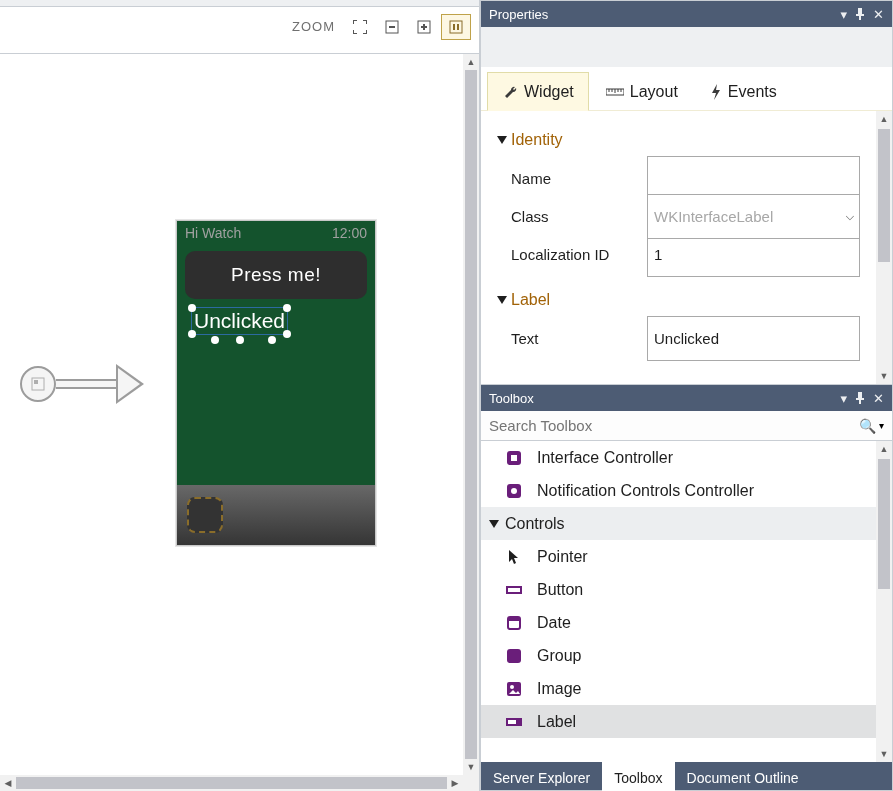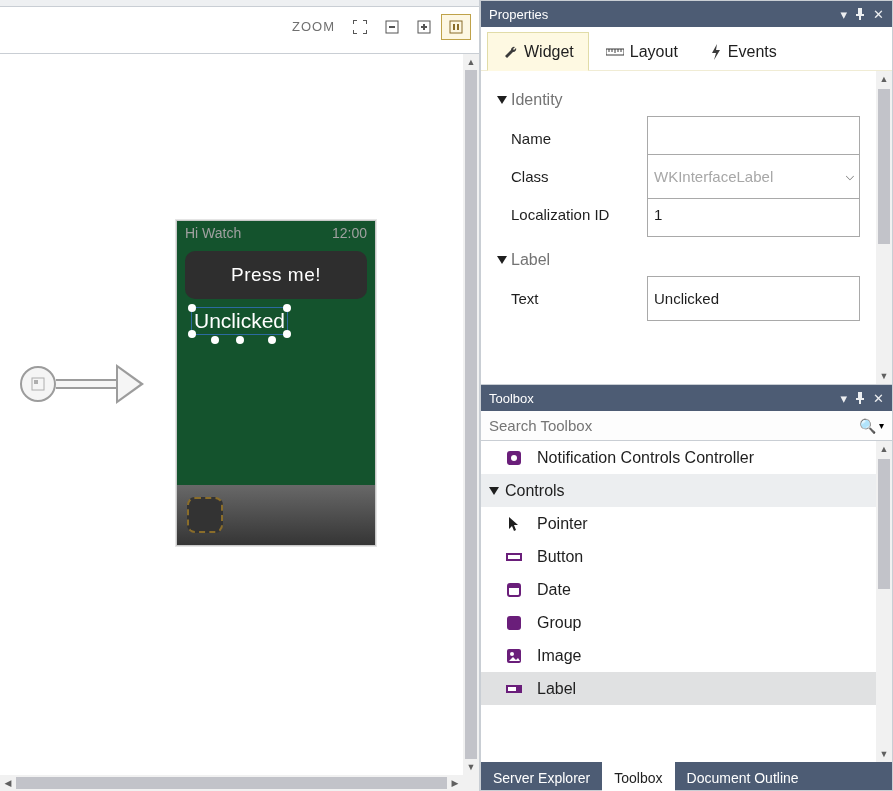--- a/index.html
+++ b/index.html
@@ -35,28 +35,28 @@
   .watch-label { margin:4px 8px; color:#fff; font-size:21px; position:relative; display:inline-block; padding:1px 2px; border:1px solid #2c6aa0;}
   .sel-dot { position:absolute; width:8px;height:8px;background:#fff;border-radius:50%;}
   .watch-footer { position:absolute; left:0; right:0; bottom:0; height:60px; background:linear-gradient(#686868,#353535); display:flex; align-items:center; padding-left:10px;}
   .watch-icon { width:36px; height:36px; border:2px dashed #8a6d2a; border-radius:8px; background:#333; }
   
   .right { flex:1; display:flex; flex-direction:column; background:#eef0f2; }
   .panel-title { height:26px; background:#4d5c74; color:#fff; font-size:13px; display:flex; align-items:center; padding:4px 8px; }
   .panel-title .spacer{flex:1;}
   .title-ico { margin-left:8px; opacity:.9; display:flex; align-items:center;}
   .properties { flex:0 0 385px; display:flex; flex-direction:column; border:1px solid #c9ced4; }
-  .tabs { height:44px; background:#fff; display:flex; align-items:stretch; padding:4px 6px 0; gap:2px; border-bottom:1px solid #f0ecd4;}
+  .tabs { height:44px; background:#fff; display:flex; align-items:stretch; padding:4px 6px 0; gap:2px; border-bottom:1px solid #f0ecd4;margin-top:40px;}
   .tab { display:flex; align-items:center; gap:6px; padding:0 14px; font-size:16px; color:#1e1e1e; border:1px solid transparent; position:relative; top:1px;}
   .tab.active { background:#fef9e2; border-color:#e1dca8; border-bottom-color:#fef9e2;}
   .tab svg{flex-shrink:0;}
   .propbody { flex:1; display:flex; background:#fff; }
   .propscroll { flex:1; padding:10px 16px 0 16px; position:relative;}
   .propbody .sb-v{position:relative;flex:0 0 16px;right:auto;bottom:auto;}
-  .group-head { display:flex; align-items:center; gap:4px; font-size:16px; color:#737373; margin:10px 0 10px; }
+  .group-head { display:flex; align-items:center; gap:4px; font-size:16px; color:#a16207; margin:10px 0 10px; }
   .caret { width:0;height:0;border-left:5px solid transparent;border-right:5px solid transparent;border-top:8px solid #1e1e1e;}
   .prop-row { display:flex; align-items:center; height:38px; }
   .prop-row label { width:150px; padding-left:14px; font-size:15px; color:#1e1e1e;}
   .txt { flex:1; height:45px; border:1px solid #a9a9a9; padding:0 6px; font-size:15px; color:#1e1e1e; background:#fff;}
   .txt.dis { color:#a7a7a7; }
   .combo { position:relative; }
   .combo .chev { position:absolute; right:6px; top:50%; transform:translateY(-50%); color:#666; font-size:11px;}
   
   .toolbox { flex:1; display:flex; flex-direction:column; border:1px solid #c9ced4; border-top:none;}
   .search { height:30px; display:flex; align-items:center; background:#fdfdfd; border-bottom:1px solid #c9ced4; padding:0 8px; }
@@ -263,20 +263,29 @@
         <input placeholder="Search Toolbox" style="">
         <span style="font-size:14px;">🔍</span>
         <span style="font-size:10px;margin-left:2px;">▾</span>
       </div>
       <div class="tree">
         <div class="treelist">
           <div class="tree-row">
             <span class="ticon">
                 <svg width="16" height="16">
                   <rect x="1" y="1" width="14" height="14" rx="3" fill="#6a1e7a"></rect>
+                  <rect x="5" y="5" width="6" height="6" fill="#fff"></rect>
+                </svg>
+              </span>
+            <span>Interface Controller</span>
+          </div>
+          <div class="tree-row">
+            <span class="ticon">
+                <svg width="16" height="16">
+                  <rect x="1" y="1" width="14" height="14" rx="3" fill="#6a1e7a"></rect>
                   <circle cx="8" cy="8" r="3" fill="#fff"></circle>
                 </svg>
               </span>
             <span>Notification Controls Controller</span>
           </div>
           <div class="tree-row group">
             <span class="caret"></span>
             <span>Controls</span>
           </div>
           <div class="tree-row">

